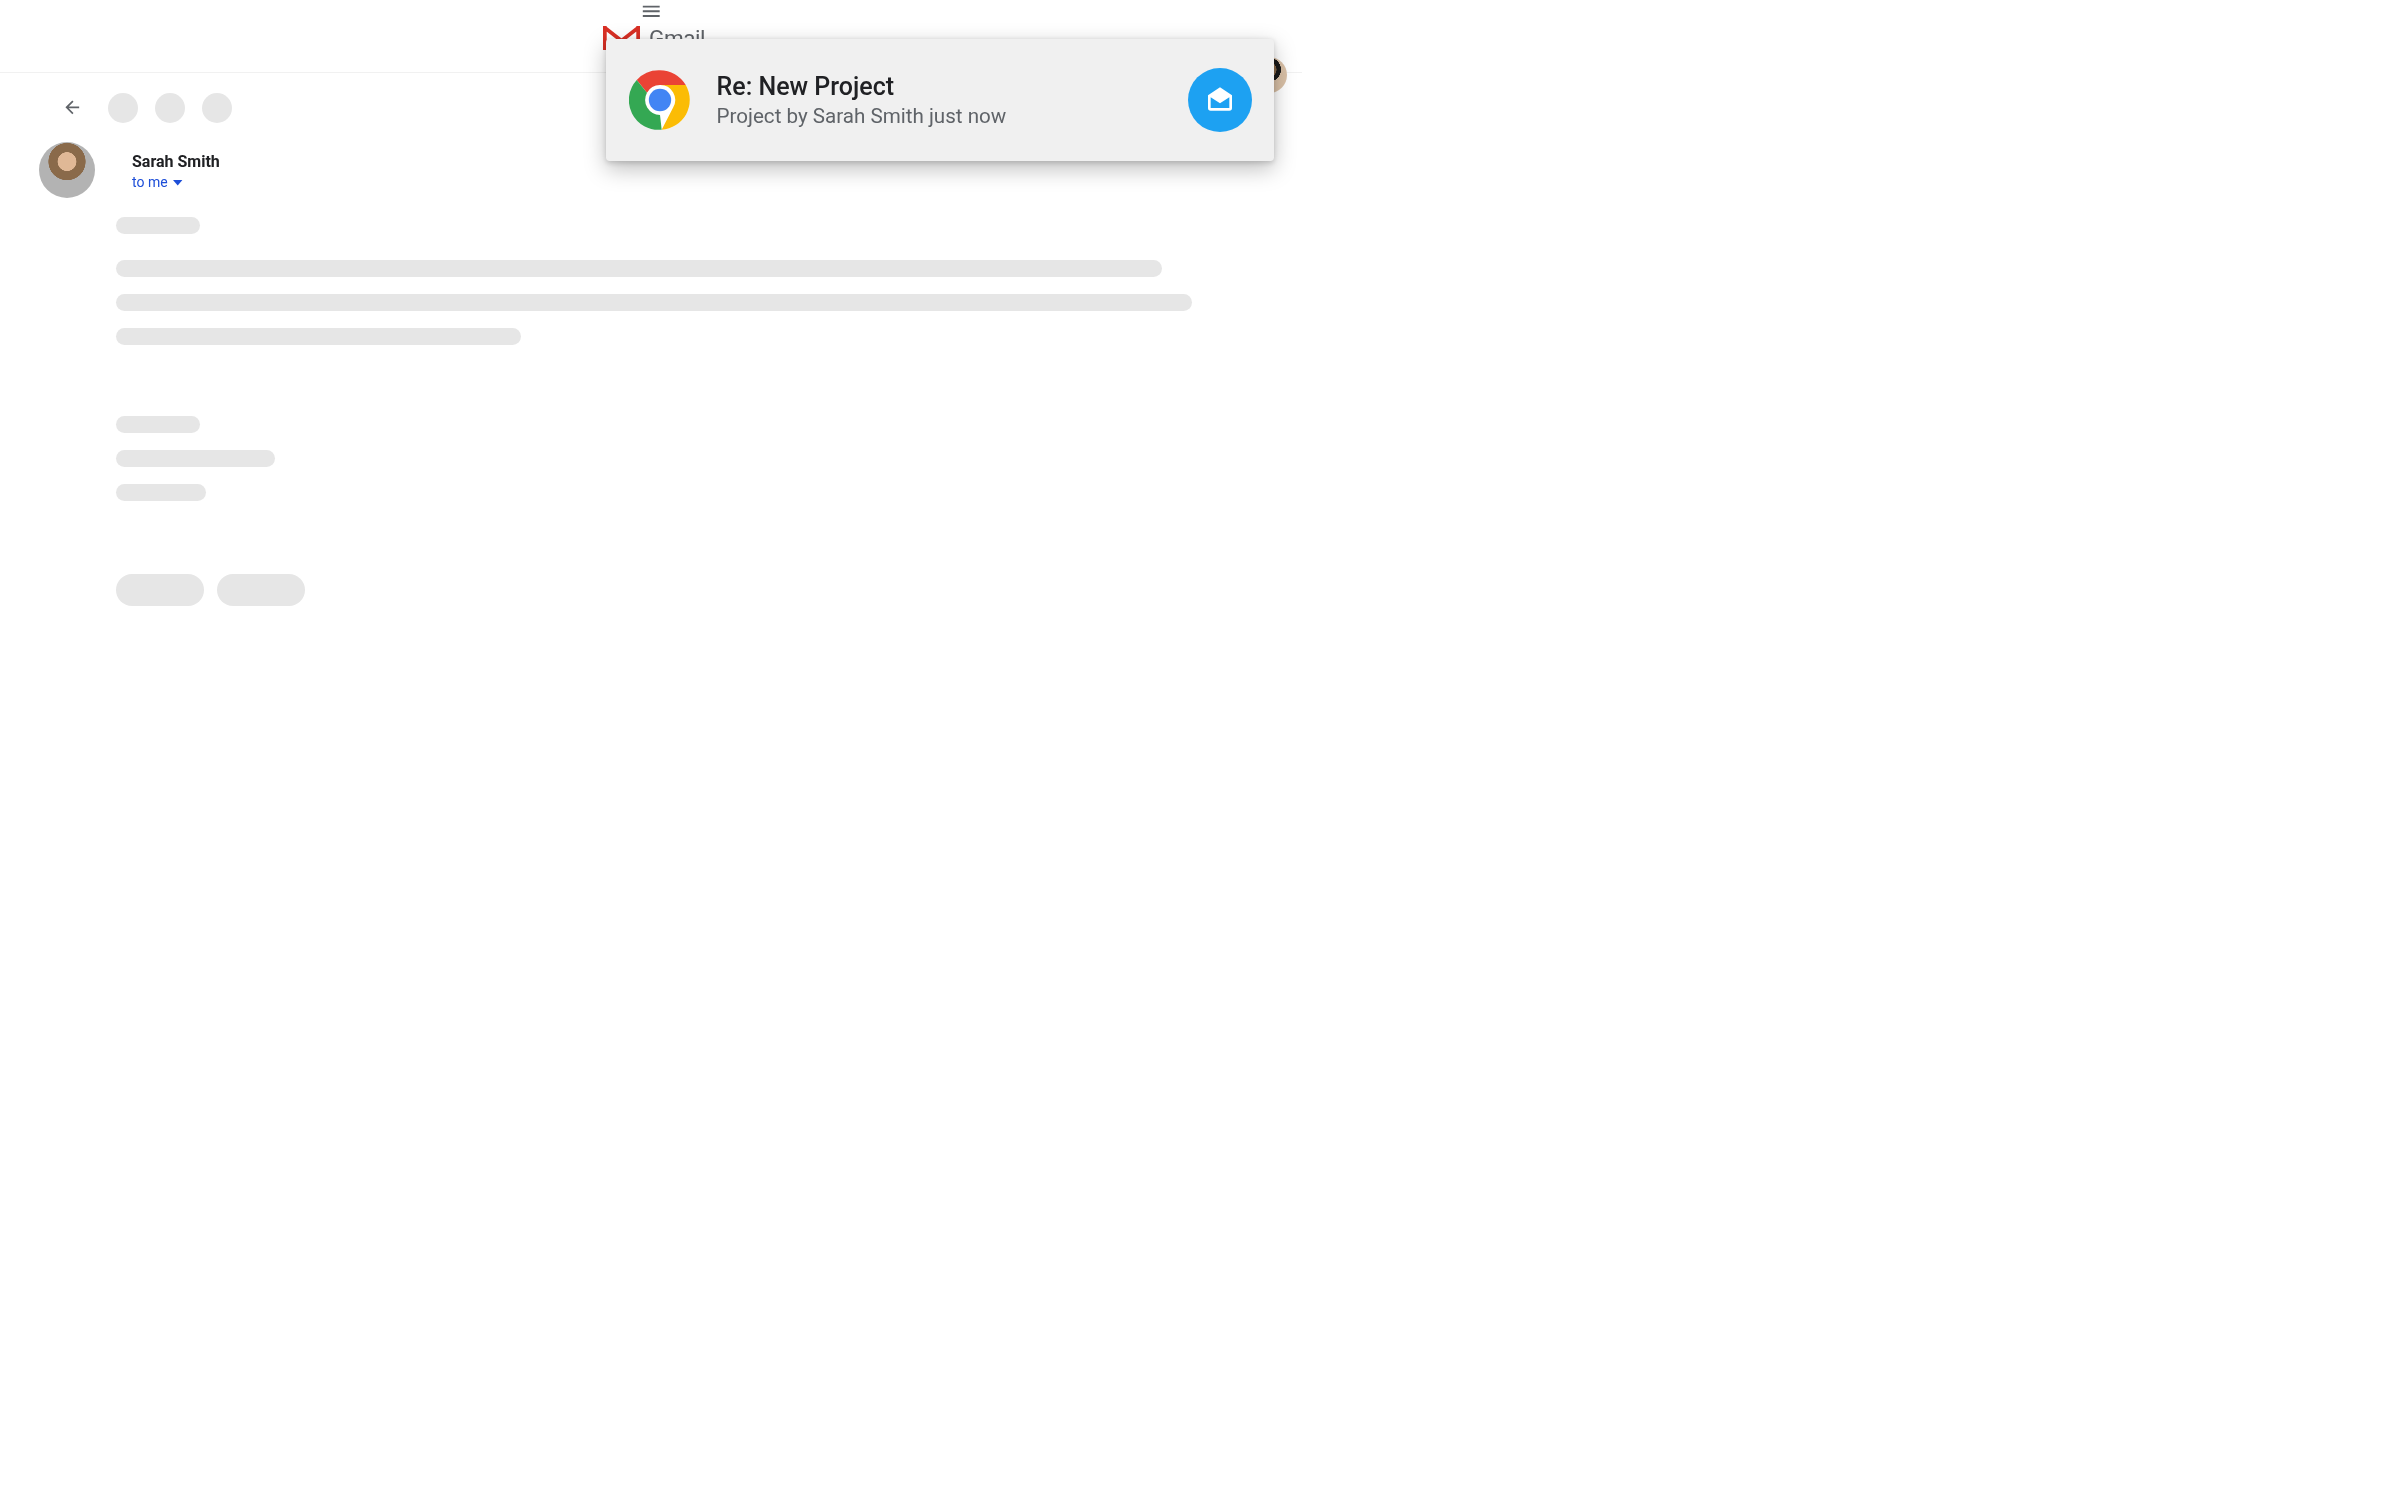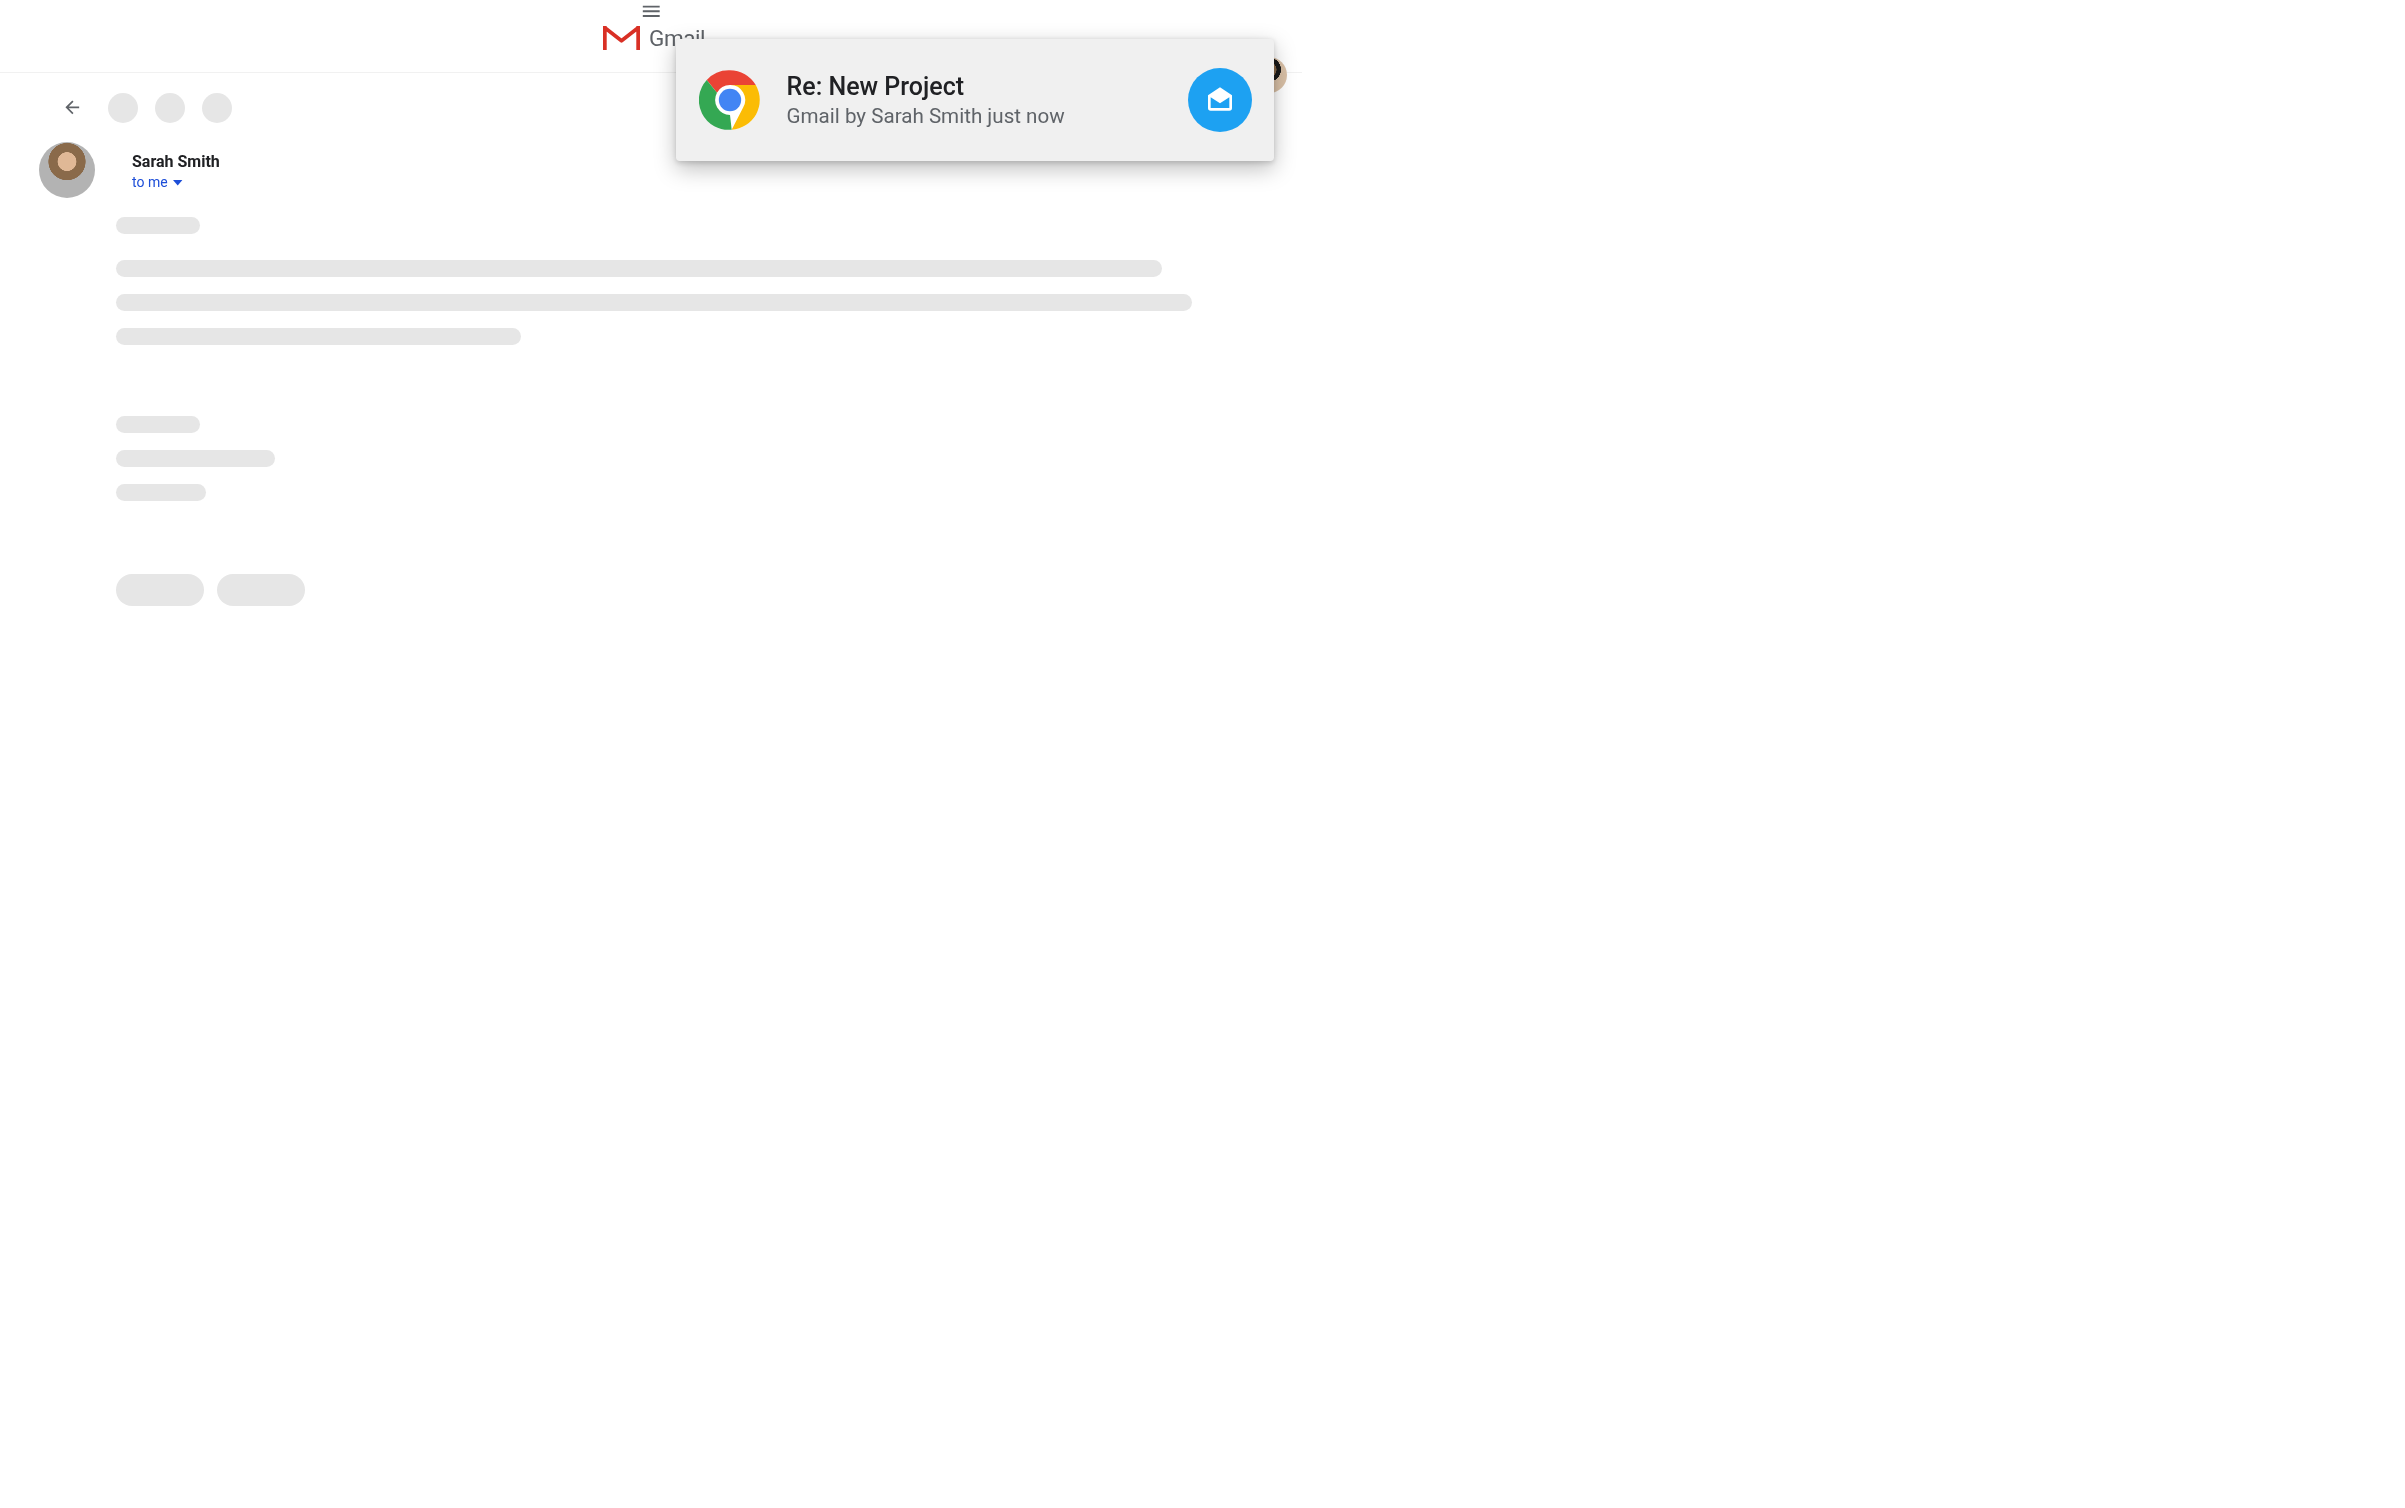--- a/index.html
+++ b/index.html
@@ -111,21 +111,21 @@
     .ph.s2 { width: 84px; }
     .ph.med { width: 159px; }
     .ph.s3 { width: 90px; }
     .btn-row { display: flex; gap: 13px; margin-top: 56px; }
     .pill { width: 88px; height: 32px; border-radius: 16px; background: #e6e6e6; cursor:pointer; }
     
     .notif {
       position: absolute;
       top: 39px;
       right: 28px;
-      width: 598px; height: 122px;
+      width: 668px; height: 122px;
       background: #f0f0f0;
       border-radius: 3.7px;
       box-shadow: 0 7.5px 22.5px rgba(0,0,0,0.25), 0 1.9px 5.6px rgba(0,0,0,0.15);
       display: flex; align-items: center;
       padding: 0 22.5px;
       gap: 26px;
     }
     .notif-chrome { width: 62px; height: 62px; flex-shrink:0; }
     .notif-text { flex: 1; }
     .notif-title { font-size: 25px; font-weight: 500; color: #202124; }
@@ -219,21 +219,21 @@
   <svg class="notif-chrome" viewBox="0 0 100 100">
     <circle cx="50" cy="50" r="48" fill="#fff"></circle>
     <path fill="#EA4335" d="M50 2a48 48 0 0 1 41.6 24H50a24 24 0 0 0-21 12.4L12.5 17.6A47.9 47.9 0 0 1 50 2z"></path>
     <path fill="#FBBC05" d="M91.6 26A48 48 0 0 1 52.7 97.9L71 62.4A24 24 0 0 0 50 26h41.6z"></path>
     <path fill="#34A853" d="M12.5 17.6 29 38.4A24 24 0 0 0 50 74l2.7 23.9A48 48 0 0 1 12.5 17.6z"></path>
     <circle cx="50" cy="50" r="22" fill="#fff"></circle>
     <circle cx="50" cy="50" r="18" fill="#4285F4"></circle>
   </svg>
   <div class="notif-text">
     <div class="notif-title">Re: New Project</div>
-    <div class="notif-sub">Gmail by Sarah Smith just now</div>
+    <div class="notif-sub">Project by Sarah Smith just now</div>
   </div>
   <div class="notif-action">
     <svg viewBox="0 0 24 24">
         <path d="M21 8.5V18a2 2 0 0 1-2 2H5a2 2 0 0 1-2-2V8.5l9-6 9 6zM5 10v8h14v-8l-7 4.5L5 10z"></path>
       </svg>
   </div>
 </div>
 
 
 </body></html>

